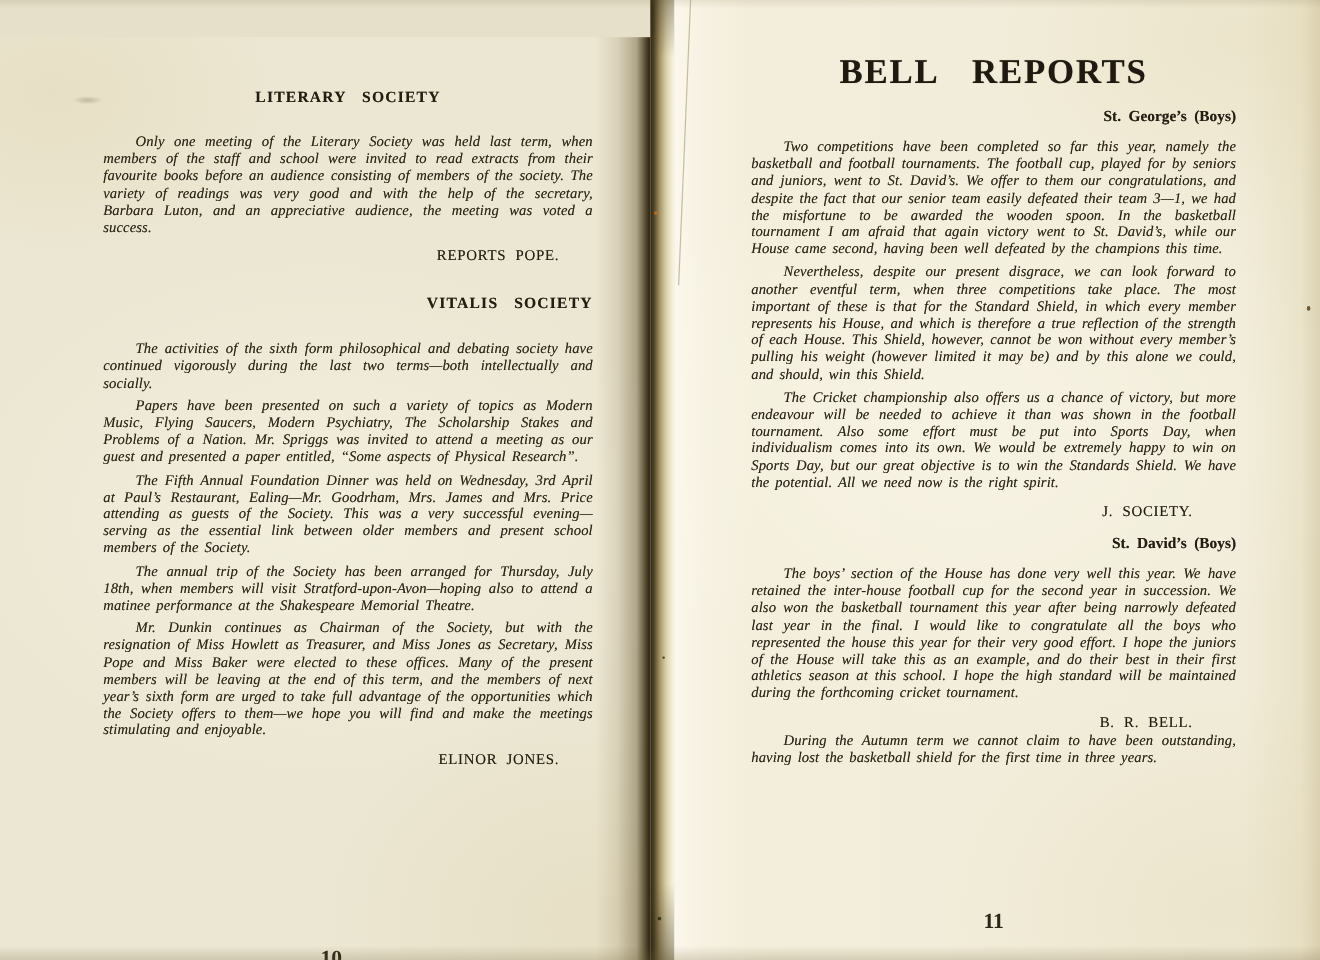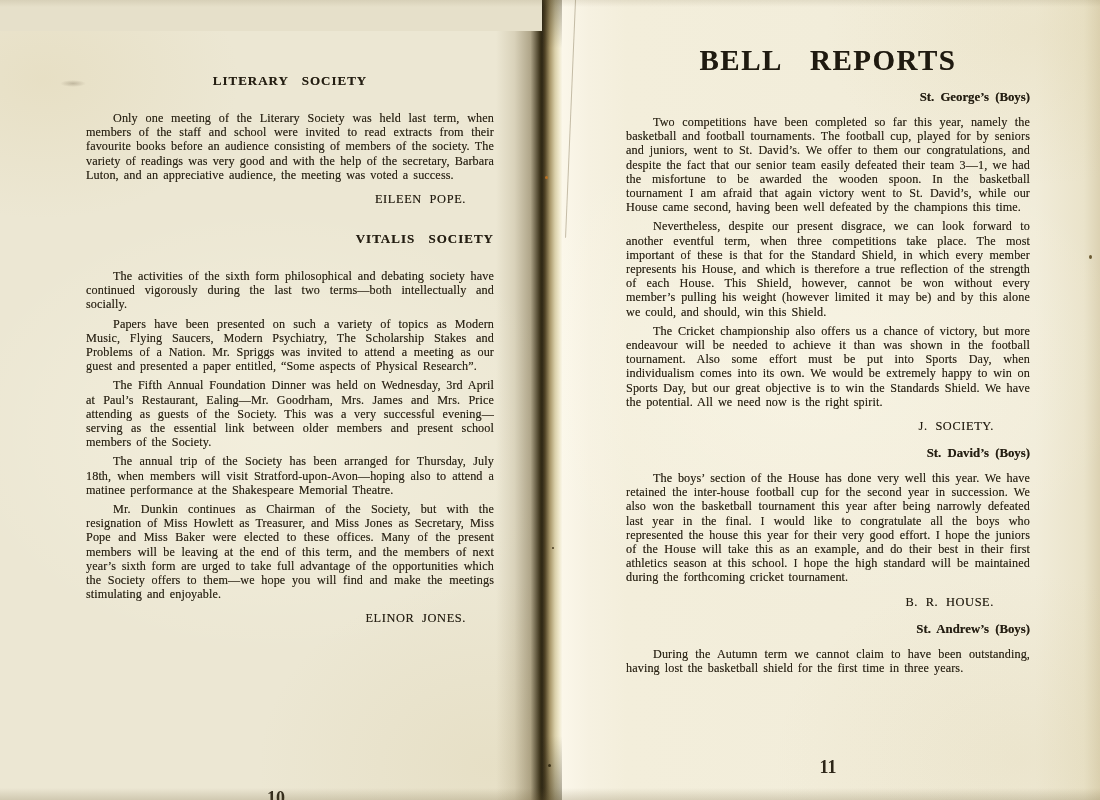--- a/index.html
+++ b/index.html
@@ -70,20 +70,21 @@
   
   .text-col{position:absolute;top:0;height:800px;color:#2d2618;}
   .col-left{left:86px;width:408px;}
   .col-right{left:64px;width:404px;}
 
   .body-para{
     font-size:12.2px;line-height:14.2px;text-align:justify;
     word-spacing:1.8px;letter-spacing:0.1px;margin:0 0 5px;
     text-indent:27px;color:#2d2618;
     text-shadow:0 0 0.5px rgba(45,38,24,0.55);
+    font-style:italic;
   }
   .society-heading{
     font-size:13px;font-weight:bold;letter-spacing:1px;word-spacing:9px;
     text-align:center;color:#241e12;margin:0;
     text-shadow:0 0 0.5px rgba(36,30,18,0.6);
   }
   .h-literary{padding-top:42px;margin-bottom:22px;}
   .h-vitalis{padding-top:24px;margin-bottom:22px;text-align:right;}
   .signature{
     font-size:12.4px;font-weight:bold;letter-spacing:0.6px;word-spacing:4px;
@@ -113,21 +114,21 @@
 
 <div class="spread">
 
   <div class="page page-left">
     <div class="text-col col-left">
 
       <h2 class="society-heading h-literary">LITERARY SOCIETY</h2>
 
       <p class="body-para">Only one meeting of the Literary Society was held last term, when members of the staff and school were invited to read extracts from their favourite books before an audience consisting of members of the society. The variety of readings was very good and with the help of the secretary, Barbara Luton, and an appreciative audience, the meeting was voted a success.</p>
 
-      <div class="signature sig-left">EILEEN POPE.</div>
+      <div class="signature sig-left">REPORTS POPE.</div>
 
       <h2 class="society-heading h-vitalis">VITALIS SOCIETY</h2>
 
       <p class="body-para">The activities of the sixth form philosophical and debating society have continued vigorously during the last two terms—both intellectually and socially.</p>
       <p class="body-para">Papers have been presented on such a variety of topics as Modern Music, Flying Saucers, Modern Psychiatry, The Scholarship Stakes and Problems of a Nation. Mr. Spriggs was invited to attend a meeting as our guest and presented a paper entitled, “Some aspects of Physical Research”.</p>
       <p class="body-para">The Fifth Annual Foundation Dinner was held on Wednesday, 3rd April at Paul’s Restaurant, Ealing—Mr. Goodrham, Mrs. James and Mrs. Price attending as guests of the Society. This was a very successful evening—serving as the essential link between older members and present school members of the Society.</p>
       <p class="body-para">The annual trip of the Society has been arranged for Thursday, July 18th, when members will visit Stratford-upon-Avon—hoping also to attend a matinee performance at the Shakespeare Memorial Theatre.</p>
       <p class="body-para">Mr. Dunkin continues as Chairman of the Society, but with the resignation of Miss Howlett as Treasurer, and Miss Jones as Secretary, Miss Pope and Miss Baker were elected to these offices. Many of the present members will be leaving at the end of this term, and the members of next year’s sixth form are urged to take full advantage of the opportunities which the Society offers to them—we hope you will find and make the meetings stimulating and enjoyable.</p>
 
       <div class="signature sig-left">ELINOR JONES.</div>
@@ -149,23 +150,22 @@
       <p class="body-para">Two competitions have been completed so far this year, namely the basketball and football tournaments. The football cup, played for by seniors and juniors, went to St. David’s. We offer to them our congratulations, and despite the fact that our senior team easily defeated their team 3—1, we had the misfortune to be awarded the wooden spoon. In the basketball tournament I am afraid that again victory went to St. David’s, while our House came second, having been well defeated by the champions this time.</p>
       <p class="body-para">Nevertheless, despite our present disgrace, we can look forward to another eventful term, when three competitions take place. The most important of these is that for the Standard Shield, in which every member represents his House, and which is therefore a true reflection of the strength of each House. This Shield, however, cannot be won without every member’s pulling his weight (however limited it may be) and by this alone we could, and should, win this Shield.</p>
       <p class="body-para">The Cricket championship also offers us a chance of victory, but more endeavour will be needed to achieve it than was shown in the football tournament. Also some effort must be put into Sports Day, when individualism comes into its own. We would be extremely happy to win on Sports Day, but our great objective is to win the Standards Shield. We have the potential. All we need now is the right spirit.</p>
 
       <div class="signature sig-right">J. SOCIETY.</div>
 
       <h3 class="house-heading">St. David’s (Boys)</h3>
 
       <p class="body-para">The boys’ section of the House has done very well this year. We have retained the inter-house football cup for the second year in succession. We also won the basketball tournament this year after being narrowly defeated last year in the final. I would like to congratulate all the boys who represented the house this year for their very good effort. I hope the juniors of the House will take this as an example, and do their best in their first athletics season at this school. I hope the high standard will be maintained during the forthcoming cricket tournament.</p>
 
-      <div class="signature sig-right">B. R. HOUSE.</div>
+      <div class="signature sig-right">B. R. BELL.</div>
 
-      <h3 class="house-heading">St. Andrew’s (Boys)</h3>
 
       <p class="body-para">During the Autumn term we cannot claim to have been outstanding, having lost the basketball shield for the first time in three years.</p>
 
       <div class="pagenum">11</div>
     </div>
   </div>
 
   <div class="crease"></div>
   <div class="speck speck-orange"></div>
   <div class="speck speck-dark1"></div>

